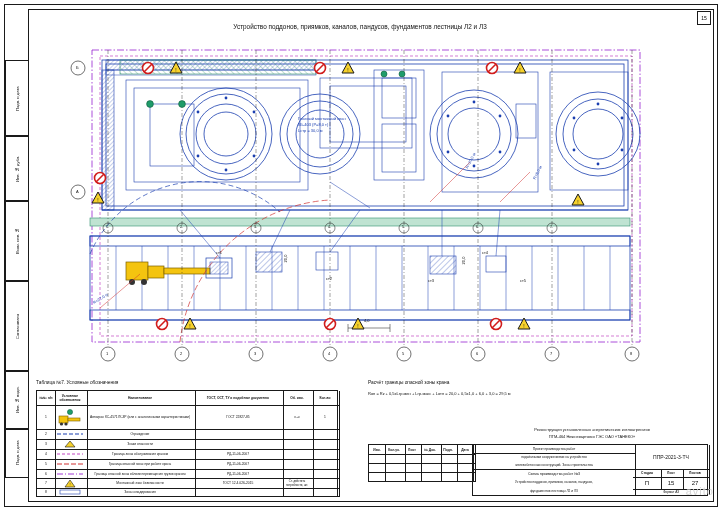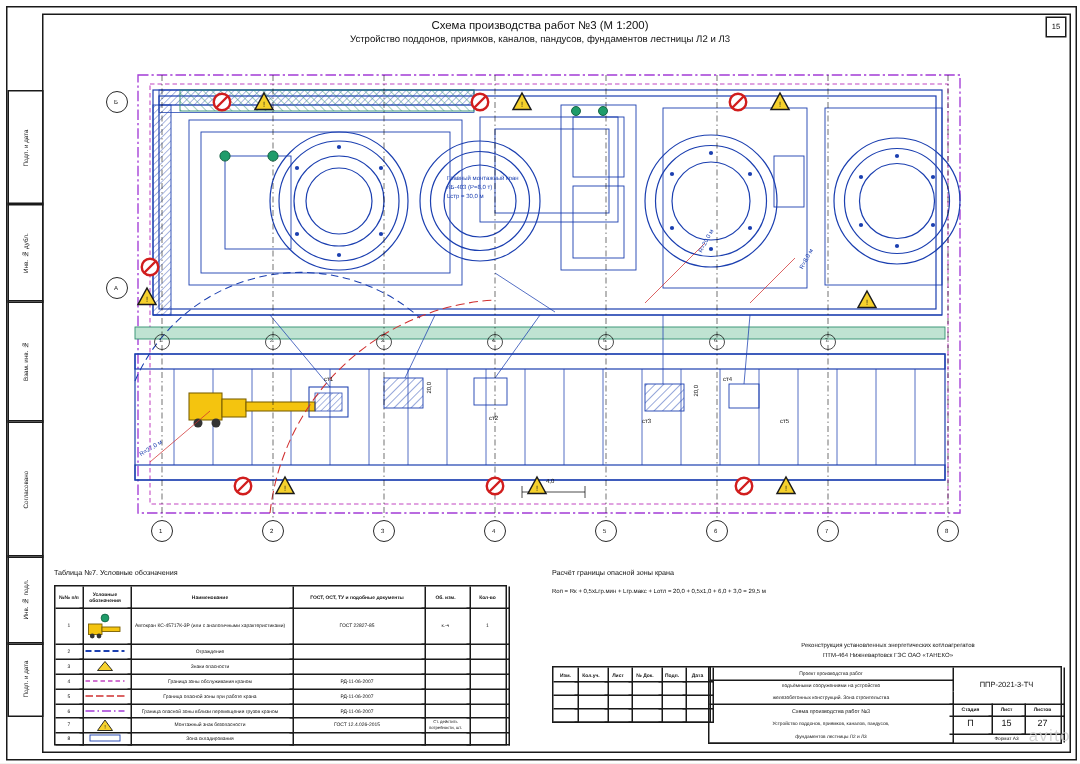--- a/index.html
+++ b/index.html
@@ -29,21 +29,20 @@
 </style>
 </head>
 <body>
 
 <div id="sheet">
   <div id="frame"></div>
   <div id="frame2"></div>
 
   <div class="abs" style="left:697px;top:11px;width:12px;height:12px;border:1px solid #1a1a1a;font-size:5px;display:flex;align-items:center;justify-content:center;">15</div>
 
-  <div class="abs ttl" style="left:0;top:12px;width:720px;text-align:center;color:#111;">Схема производства работ №3 (М 1:200)</div>
   <div class="abs ttl2" style="left:0;top:23px;width:720px;text-align:center;color:#111;">Устройство поддонов, приямков, каналов, пандусов, фундаментов лестницы Л2 и Л3</div>
 
   <div class="vcell" style="left:5px;top:280px;width:22px;height:90px;">Согласовано</div>
   <div class="vcell" style="left:5px;top:370px;width:22px;height:58px;">Инв. № подл.</div>
   <div class="vcell" style="left:5px;top:428px;width:22px;height:48px;">Подп. и дата</div>
   <div class="vcell" style="left:5px;top:200px;width:22px;height:80px;">Взам. инв. №</div>
   <div class="vcell" style="left:5px;top:135px;width:22px;height:65px;">Инв. № дубл.</div>
   <div class="vcell" style="left:5px;top:60px;width:22px;height:75px;">Подп. и дата</div>
 
   <div id="draw">

